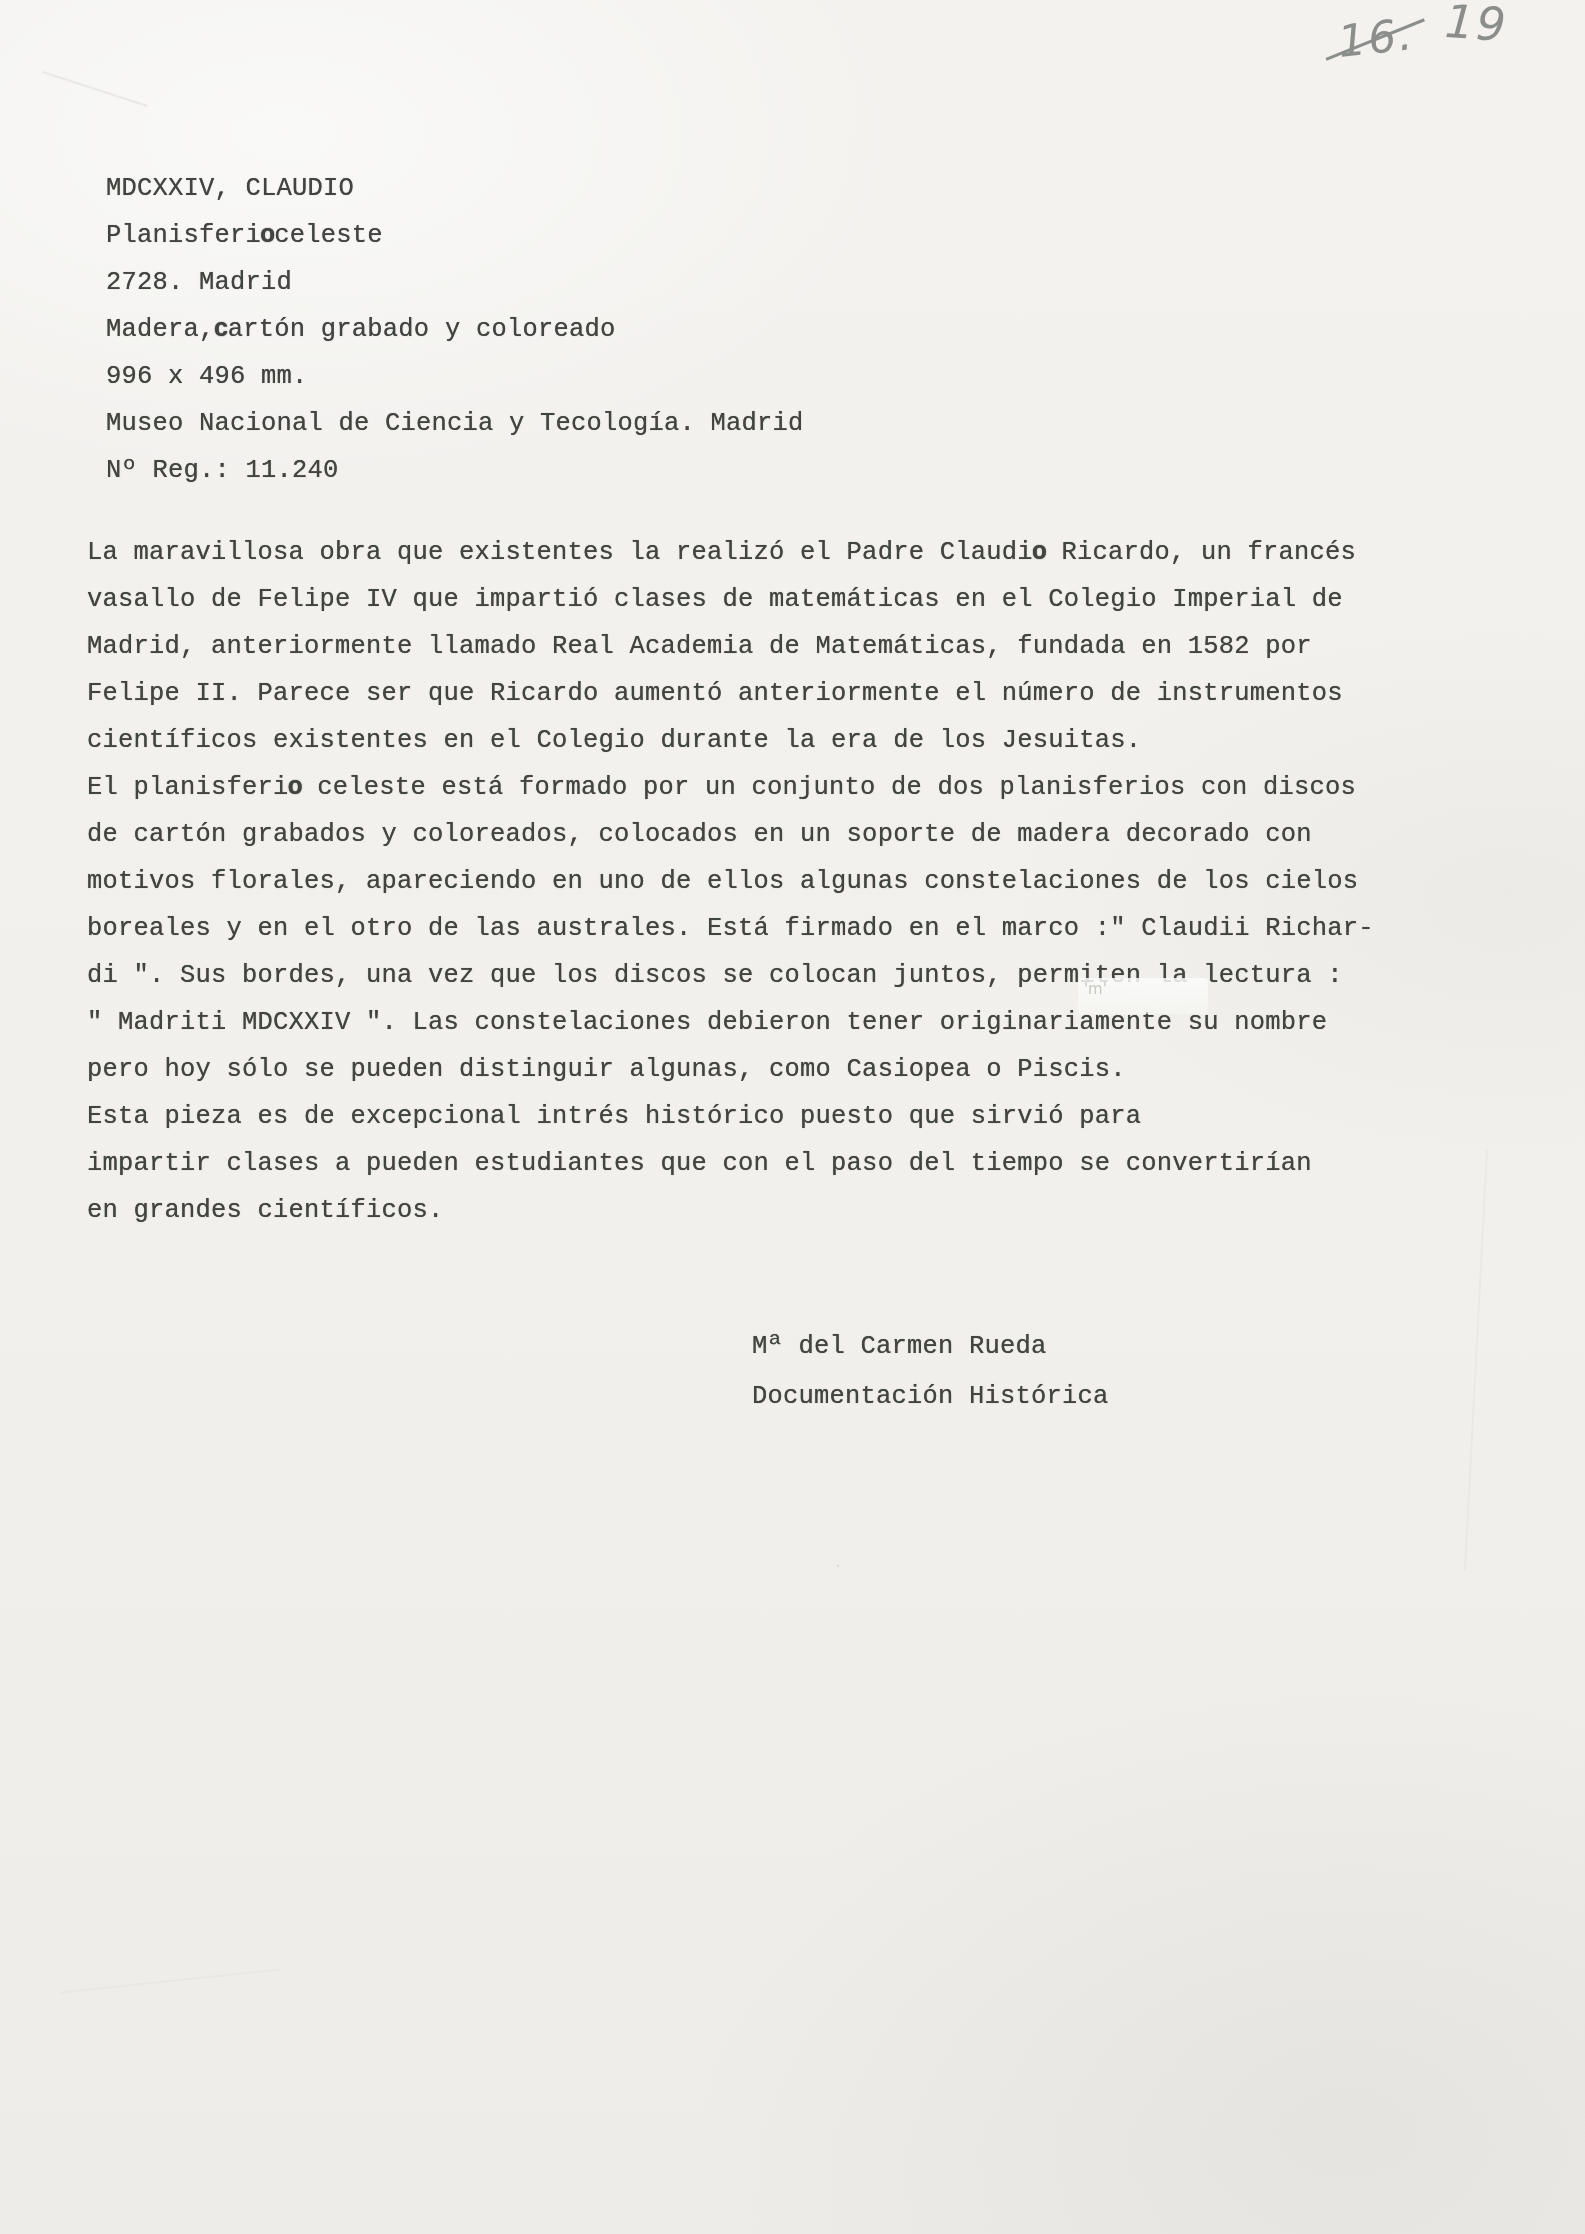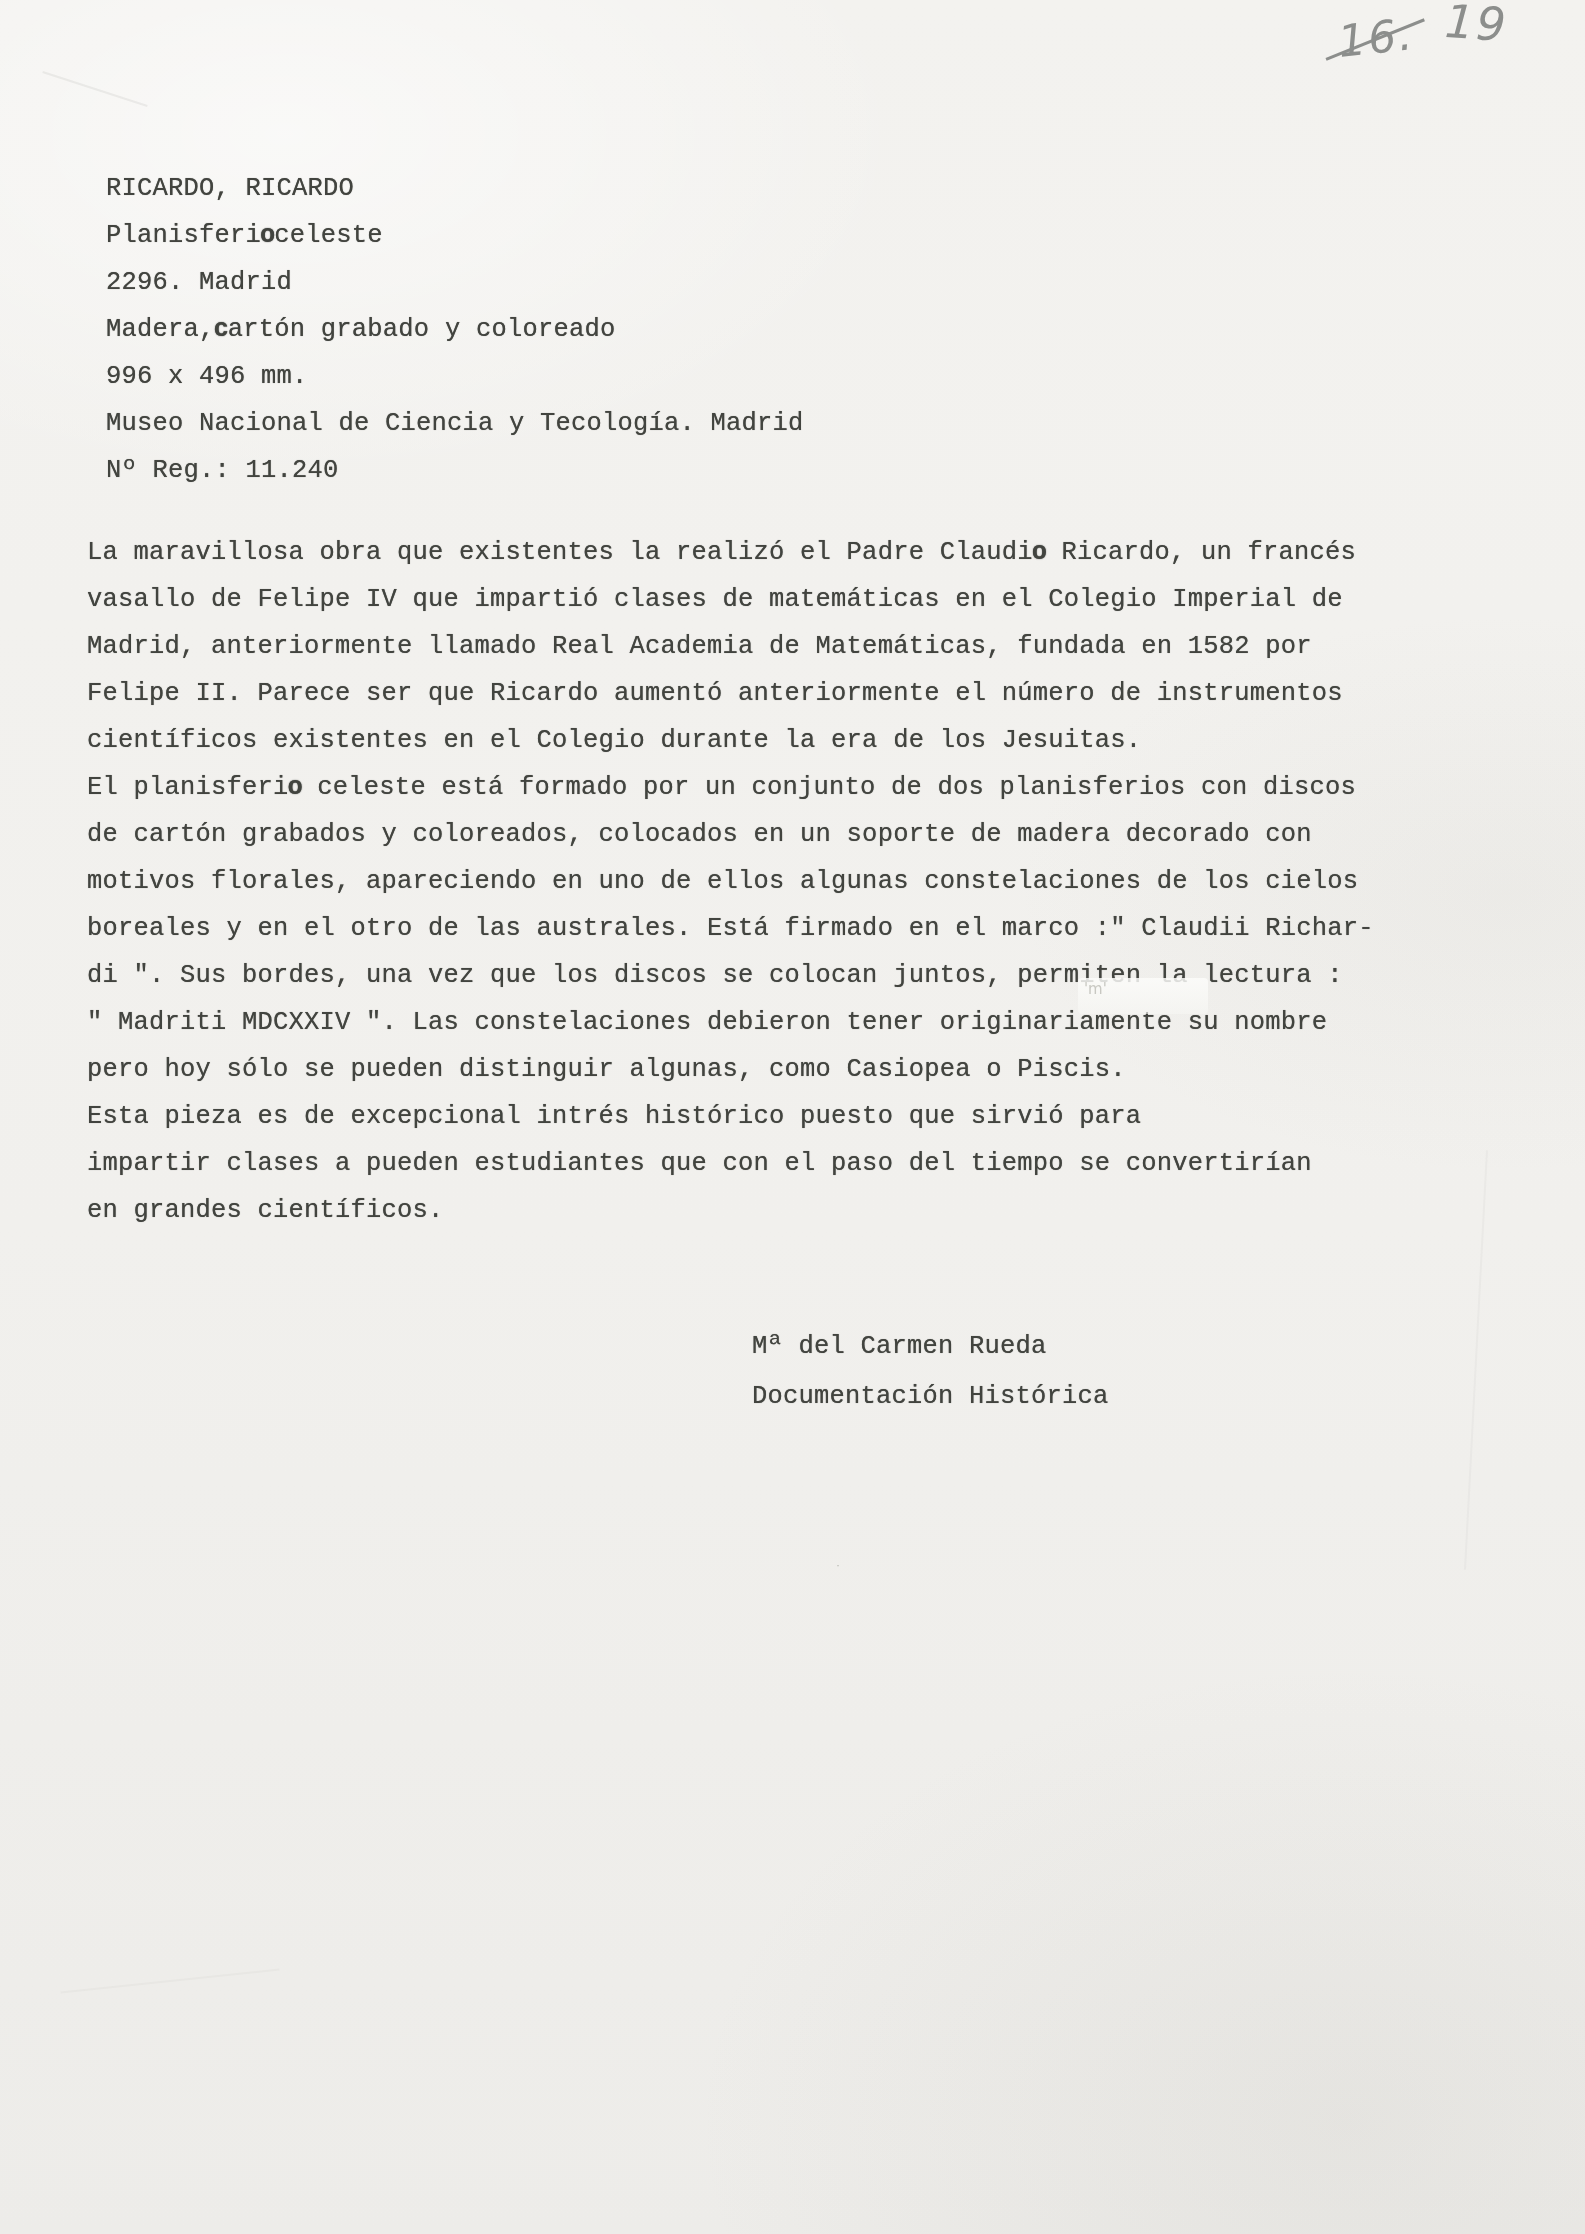--- a/index.html
+++ b/index.html
@@ -94,23 +94,23 @@
 
   <div class="crease crease-1"></div>
   <div class="crease crease-2"></div>
   <div class="crease crease-3"></div>
 
   <div class="annotation">
     <span class="crossed">16.</span><span class="pagenum">19</span>
   </div>
 
   <section class="header-block" id="header-block">
-      <div class="tw-line"><span>RICARDO, RICARDO</span></div>
+      <div class="tw-line"><span>MDCXXIV, CLAUDIO</span></div>
       <div class="tw-line"><span>Planisferi</span><span class="overstrike">o</span><span>celeste</span></div>
-      <div class="tw-line"><span>2296. Madrid</span></div>
+      <div class="tw-line"><span>2728. Madrid</span></div>
       <div class="tw-line"><span>Madera,</span><span class="overstrike">c</span><span>artón grabado y coloreado</span></div>
       <div class="tw-line"><span>996 x 496 mm.</span></div>
       <div class="tw-line"><span>Museo Nacional de Ciencia y Tecología. Madrid</span></div>
       <div class="tw-line"><span>Nº Reg.: 11.240</span></div>
     </section>
 
   <section class="body-block" id="body-block">
       <div class="tw-line"><span>La maravillosa obra que existentes la realizó el Padre Claudi</span><span class="overstrike">o</span><span> Ricardo, un francés</span></div>
       <div class="tw-line"><span>vasallo de Felipe IV que impartió clases de matemáticas en el Colegio Imperial de</span></div>
       <div class="tw-line"><span>Madrid, anteriormente llamado Real Academia de Matemáticas, fundada en 1582 por</span></div>

